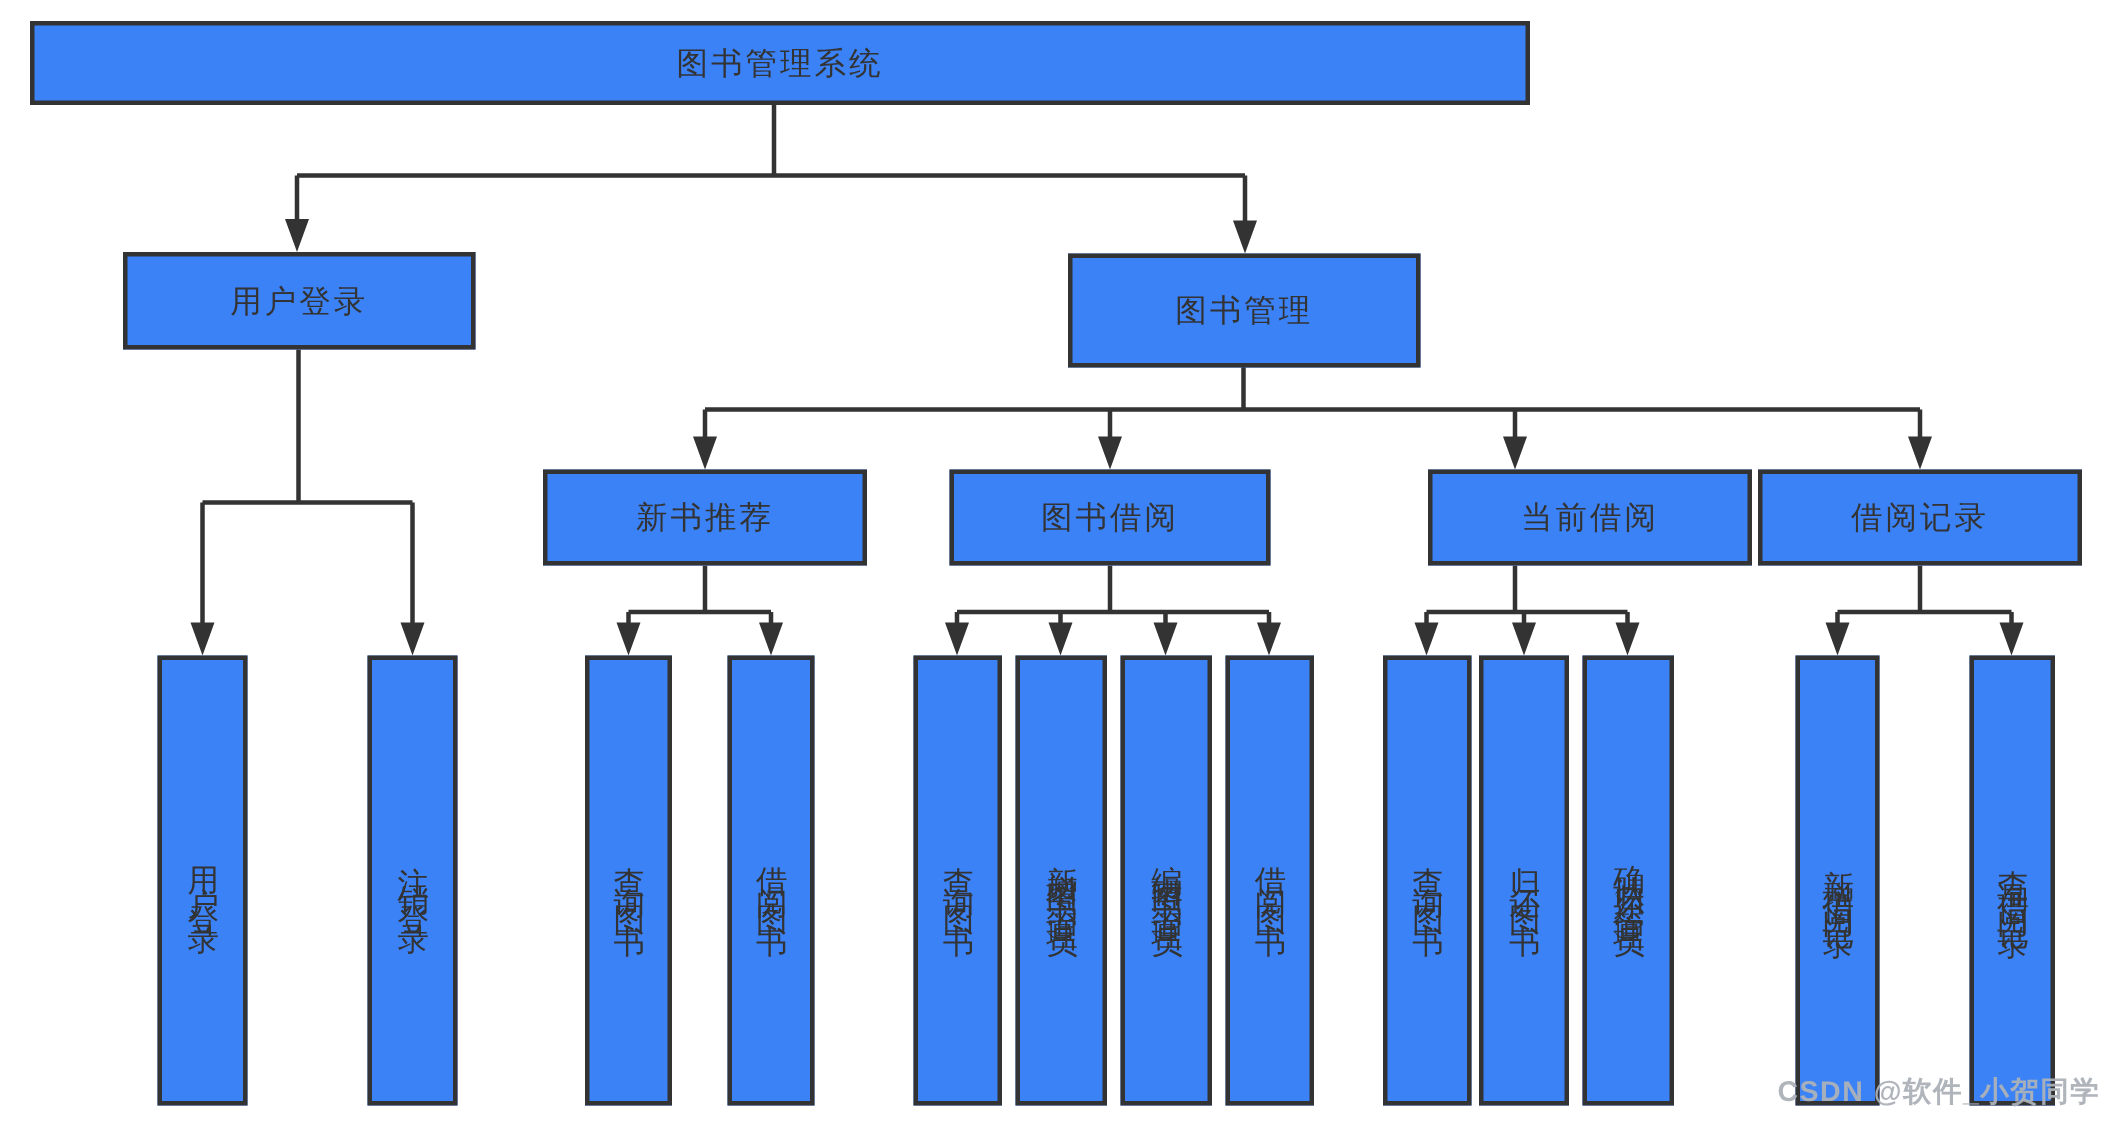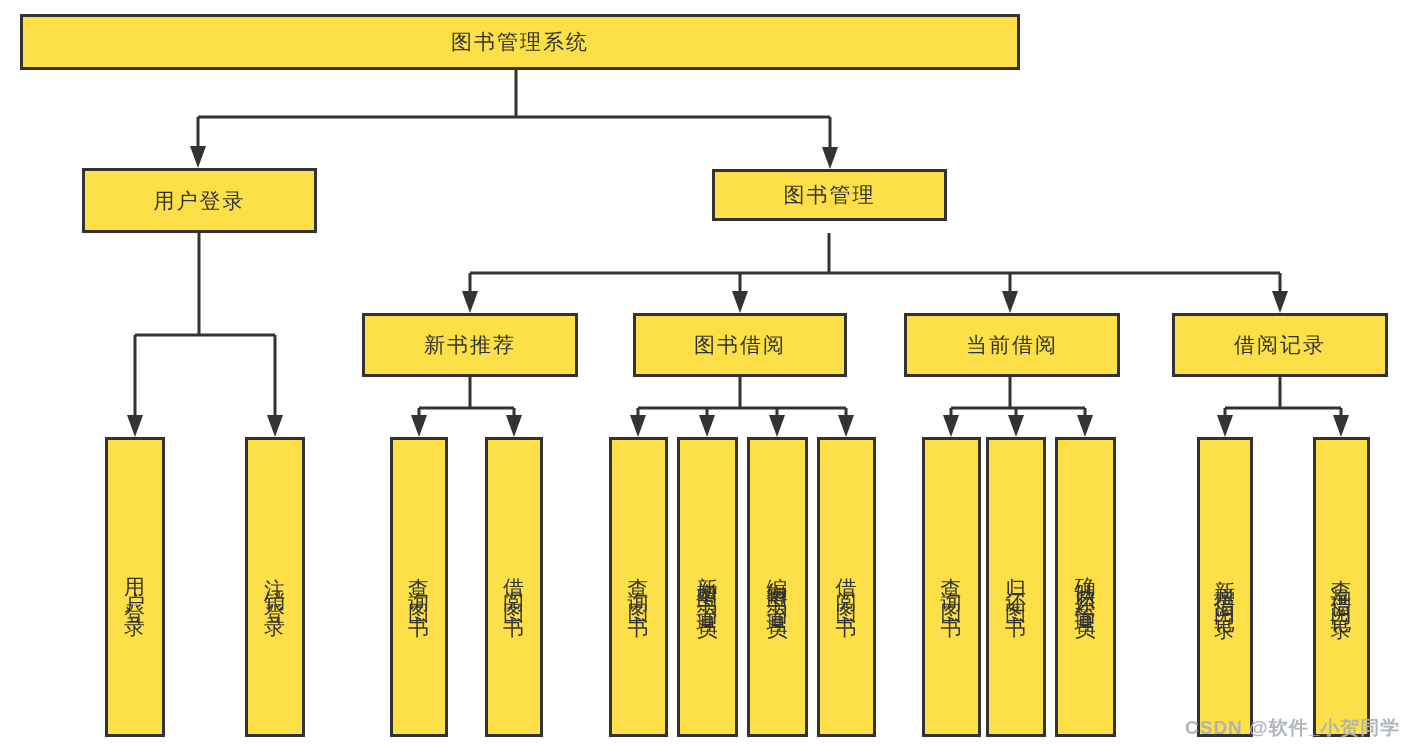--- a/index.html
+++ b/index.html
@@ -7,21 +7,21 @@
     position:relative;
     width:1405px;height:747px;
     background:#ffffff;
     font-family:"Liberation Sans", sans-serif;
     overflow:hidden;
   }
   #connector-layer{position:absolute;left:0;top:0;width:1405px;height:747px;}
   .node{
     position:absolute;
     box-sizing:border-box;
-    background:#fde047;
+    background:#3b82f6;
     border:3px solid #333333;
     color:#333333;
     display:flex;
     align-items:center;
     justify-content:center;
   }
   .hbox{
     font-size:21px;
     letter-spacing:2px;
     white-space:nowrap;
@@ -88,25 +88,25 @@
 
     <g>
       <path class="line" d="M1280 377 V408 M1225 408 H1341 M1225 408 V420 M1341 408 V420"></path>
       <path class="head" d="M1217 415 L1233 415 L1225 437 Z M1333 415 L1349 415 L1341 437 Z"></path>
     </g>
   </svg>
 
   <div class="node hbox" style="left:20px;top:14px;width:1000px;height:56px;">图书管理系统</div>
 
   <div class="node hbox" style="left:82px;top:168px;width:235px;height:65px;">用户登录</div>
-  <div class="node hbox" style="left:712px;top:169px;width:235px;height:52px;">图书管理</div>
+  <div class="node hbox" style="left:712px;top:169px;width:235px;height:76px;">图书管理</div>
 
   <div class="node hbox" style="left:362px;top:313px;width:216px;height:64px;text-align:right;">新书推荐</div>
   <div class="node hbox" style="left:633px;top:313px;width:214px;height:64px;">图书借阅</div>
-  <div class="node hbox" style="left:904px;top:313px;width:216px;height:64px;">当前借阅</div>
+  <div class="node hbox" style="left:952px;top:313px;width:216px;height:64px;">当前借阅</div>
   <div class="node hbox" style="left:1172px;top:313px;width:216px;height:64px;">借阅记录</div>
 
   <div class="node vbox ls4" style="left:105px;width:60px;">用户登录</div>
   <div class="node vbox ls4" style="left:245px;width:60px;">注销登录</div>
 
   <div class="node vbox ls4" style="left:390px;width:58px;">查询图书</div>
   <div class="node vbox ls4" style="left:485px;width:58px;">借阅图书</div>
 
   <div class="node vbox ls4" style="left:609px;width:59px;">查询图书</div>
   <div class="node vbox ls9" style="left:677px;width:61px;">新增图书（管理员）</div>

